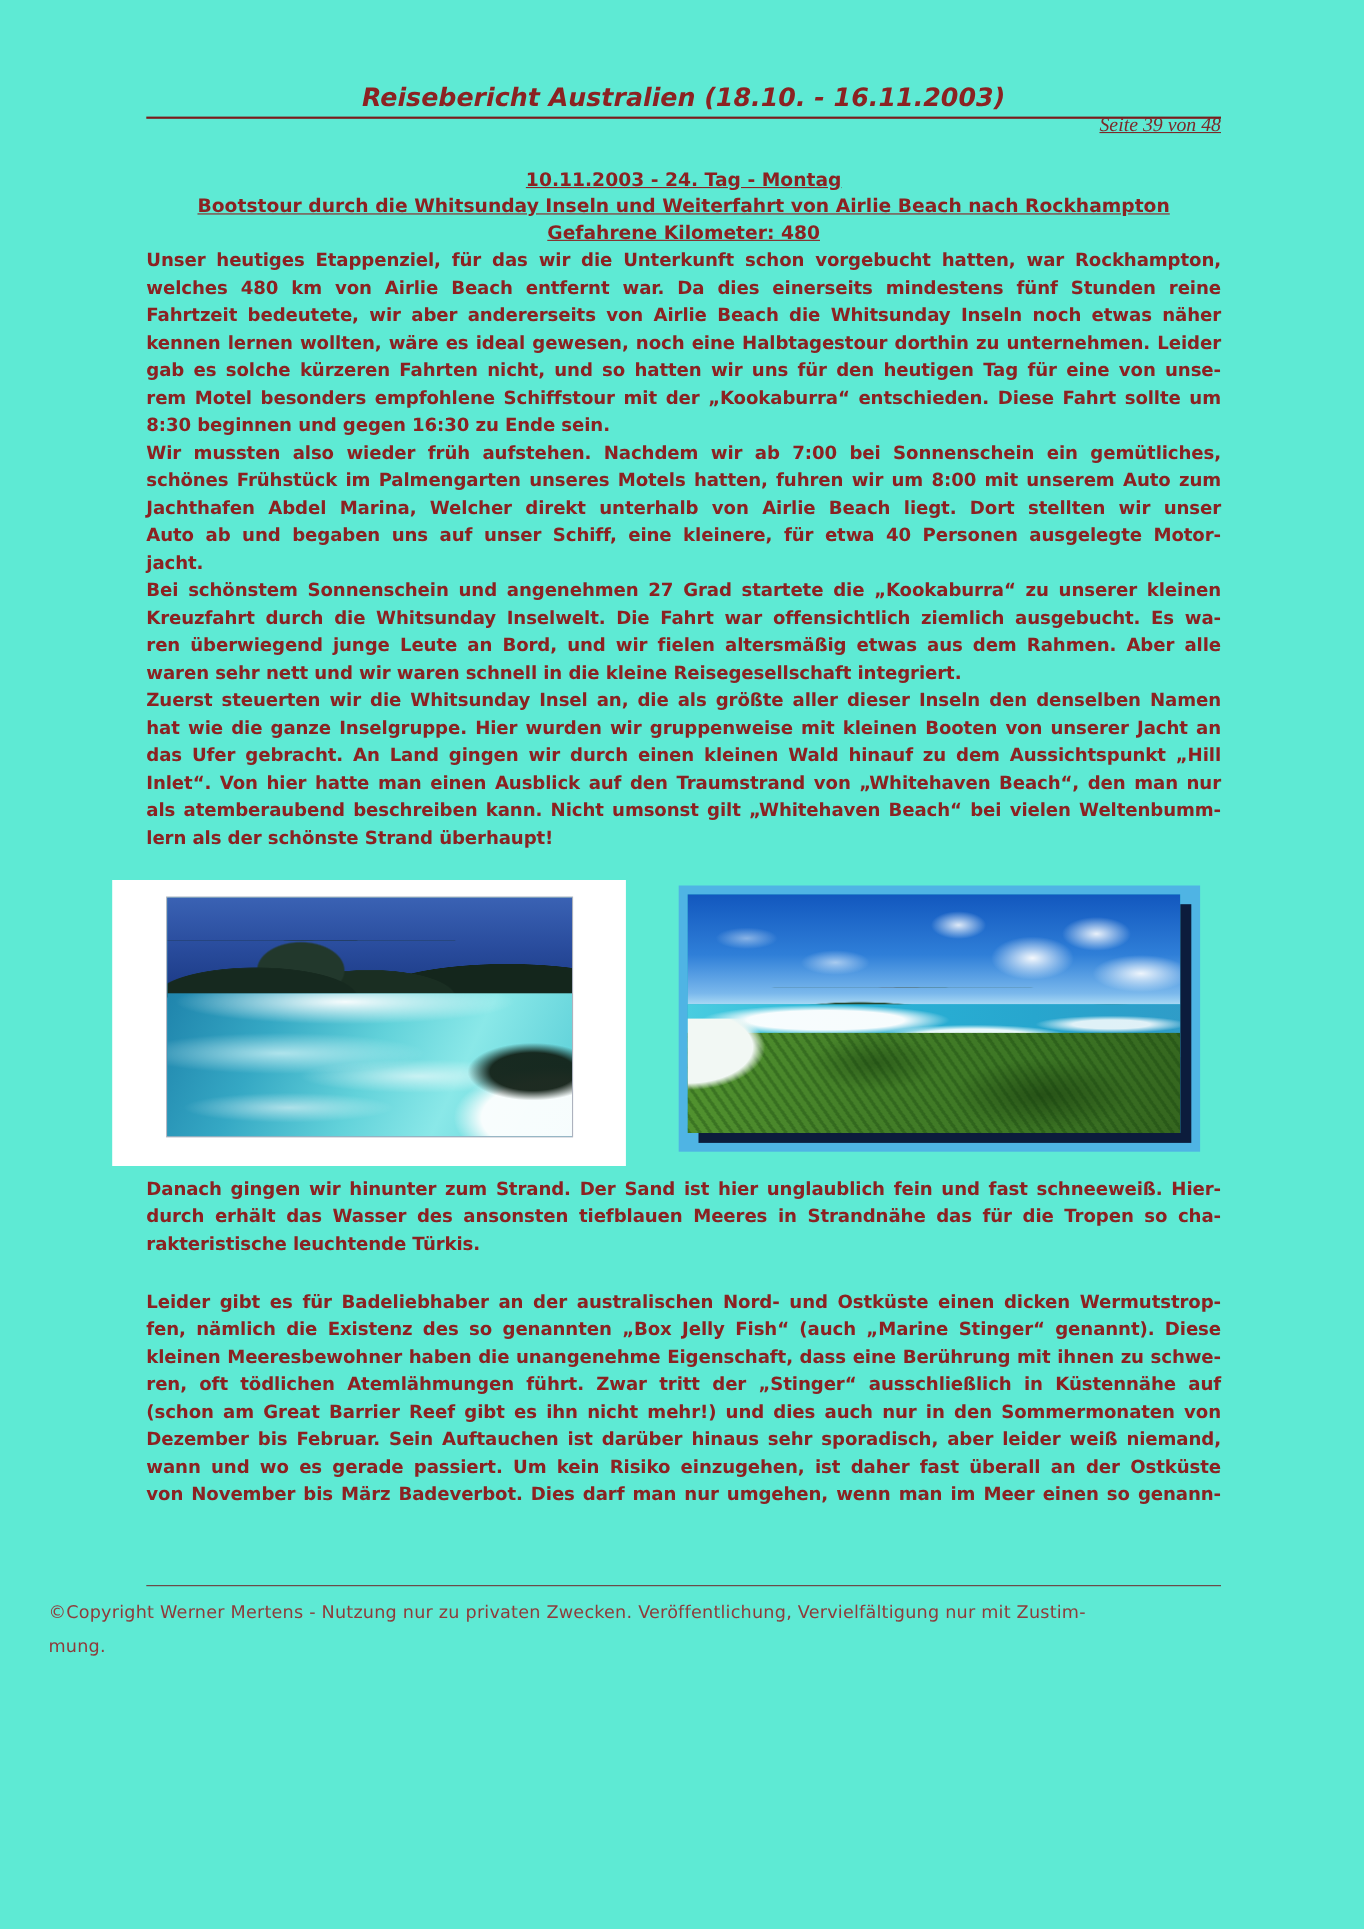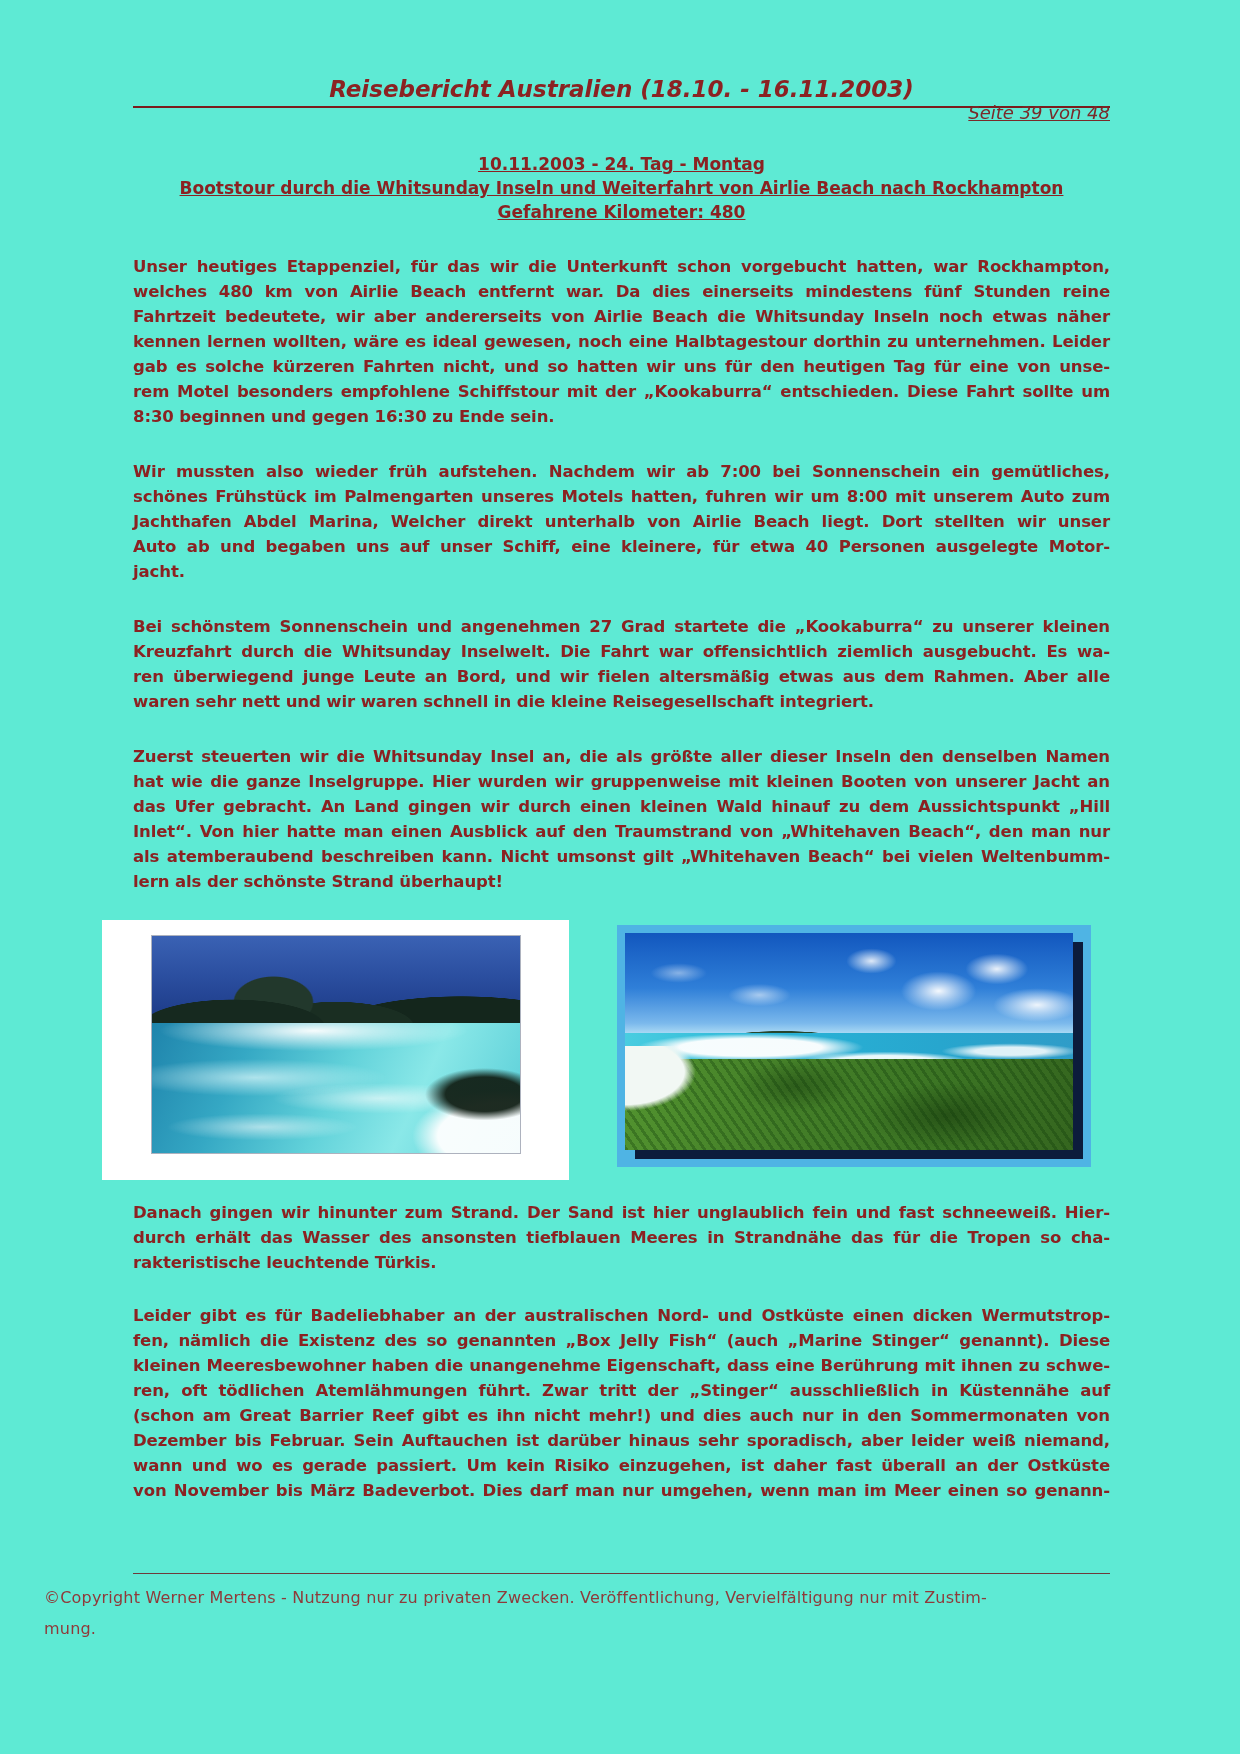--- a/index.html
+++ b/index.html
@@ -19,28 +19,28 @@
   .header-sub {
     position:relative; line-height:22px; padding-bottom:4px;
   }
   .header-sub-title {
     text-align:center; margin-right:170px;
     font-size:20px; font-weight:bold; font-style:italic;
     text-decoration:underline; color:#8B2222;
   }
   .page-indicator {
     position:absolute; right:0; top:0;
-    font-size:18px; font-style:italic; text-decoration:underline; color:#7A2A2A;
+    font-size:18px; font-style:italic; text-decoration:underline; color:#7A2A2A;font-family:Liberation Serif, serif;
   }
 
   
   .day-header { margin-top:44px; text-align:center; font-weight:bold; font-size:17px; line-height:24px;text-decoration:underline; }
 
   
-  .para { margin-top:30px; font-weight:bold; font-size:16.5px; line-height:25px; letter-spacing:-0.1px; }
+  .para { font-weight:bold; font-size:16.5px; line-height:25px; letter-spacing:-0.1px; }
   .para.first { }
   .line { text-align:justify; text-align-last:justify; }
   .line.ragged { text-align-last:left; }
 
   
   .photos { position:relative; height:260px; margin-top:26px; margin-left:-31px; }
   .photo-matte { position:absolute; left:0; top:0; width:467px; height:260px; background:#FFFFFF; }
   .photo-left {
     position:absolute; left:50px; top:16px; width:368px; height:217px;
     overflow:hidden; background:#2a8fb4; outline:1px solid rgba(20,35,70,.35);
@@ -174,21 +174,21 @@
         <div class="photo-right">
           <div class="pr-sky"></div>
           <div class="pr-hills"></div>
           <div class="pr-sea"></div>
           <div class="pr-bush"></div>
           <div class="pr-beach"></div>
         </div>
       </div>
     </div>
 
-    <div class="para" style="margin-top:20px">
+    <div class="para" style="margin-top:8px">
         <div class="line">Danach gingen wir hinunter zum Strand. Der Sand ist hier unglaublich fein und fast schneeweiß. Hier-</div>
         <div class="line">durch erhält das Wasser des ansonsten tiefblauen Meeres in Strandnähe das für die Tropen so cha-</div>
         <div class="line ragged">rakteristische leuchtende Türkis.</div>
       </div>
     <div class="para" style="margin-top:28px">
         <div class="line">Leider gibt es für Badeliebhaber an der australischen Nord- und Ostküste einen dicken Wermutstrop-</div>
         <div class="line">fen, nämlich die Existenz des so genannten „Box Jelly Fish“ (auch „Marine Stinger“ genannt). Diese</div>
         <div class="line">kleinen Meeresbewohner haben die unangenehme Eigenschaft, dass eine Berührung mit ihnen zu schwe-</div>
         <div class="line">ren, oft tödlichen Atemlähmungen führt. Zwar tritt der „Stinger“ ausschließlich in Küstennähe auf</div>
         <div class="line">(schon am Great Barrier Reef gibt es ihn nicht mehr!)  und dies auch nur in den Sommermonaten von</div>

